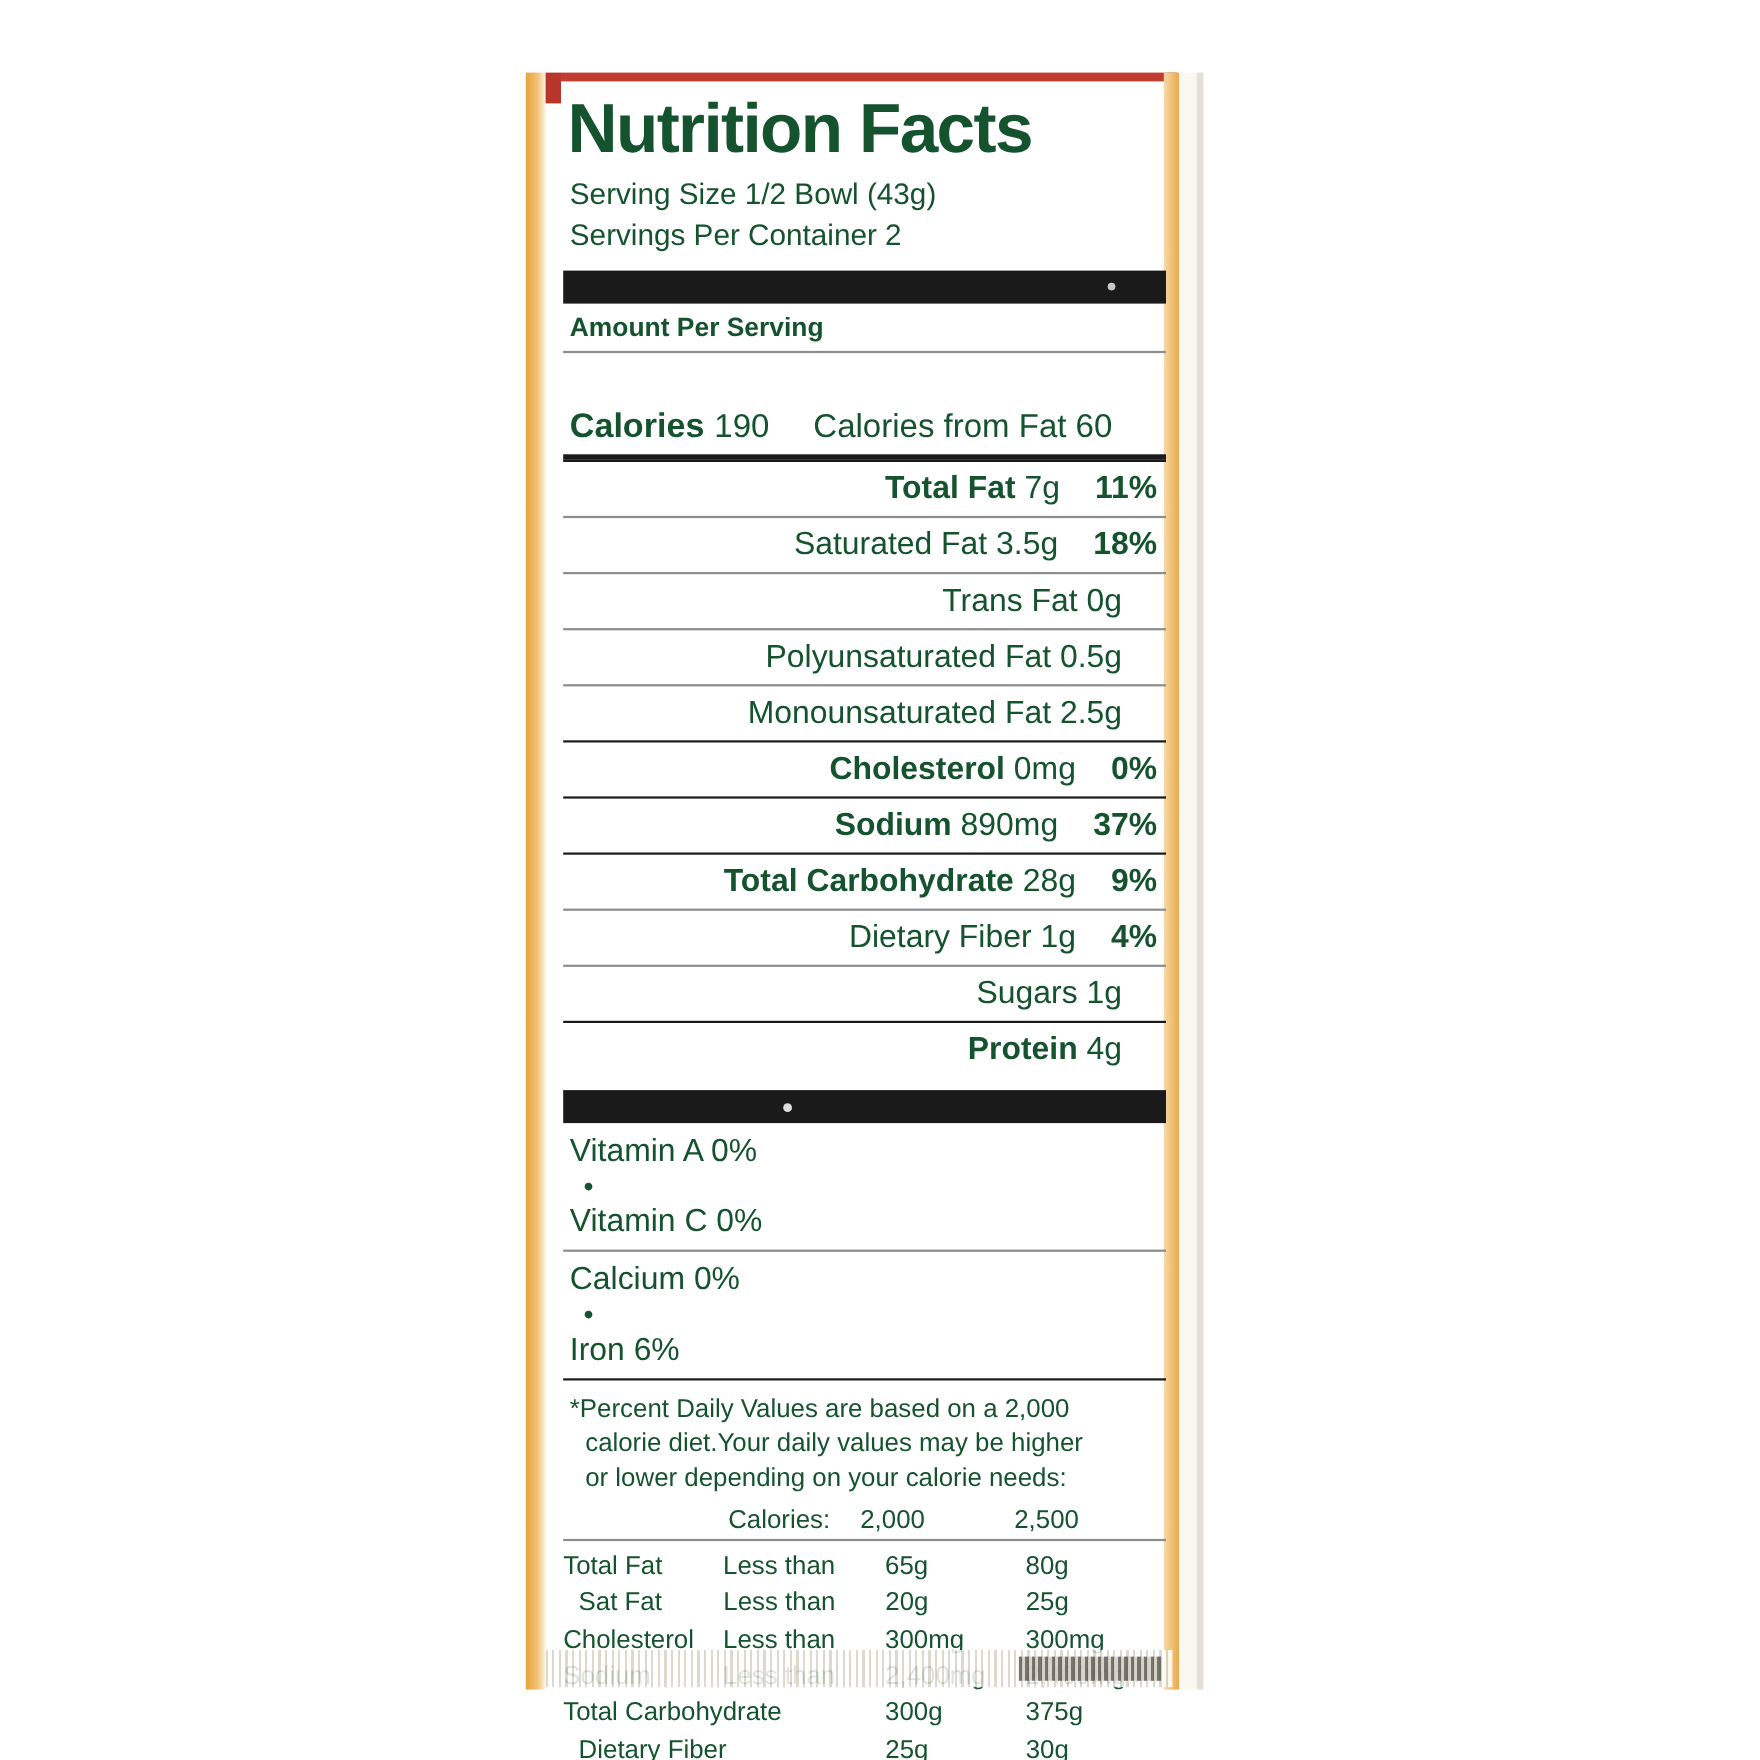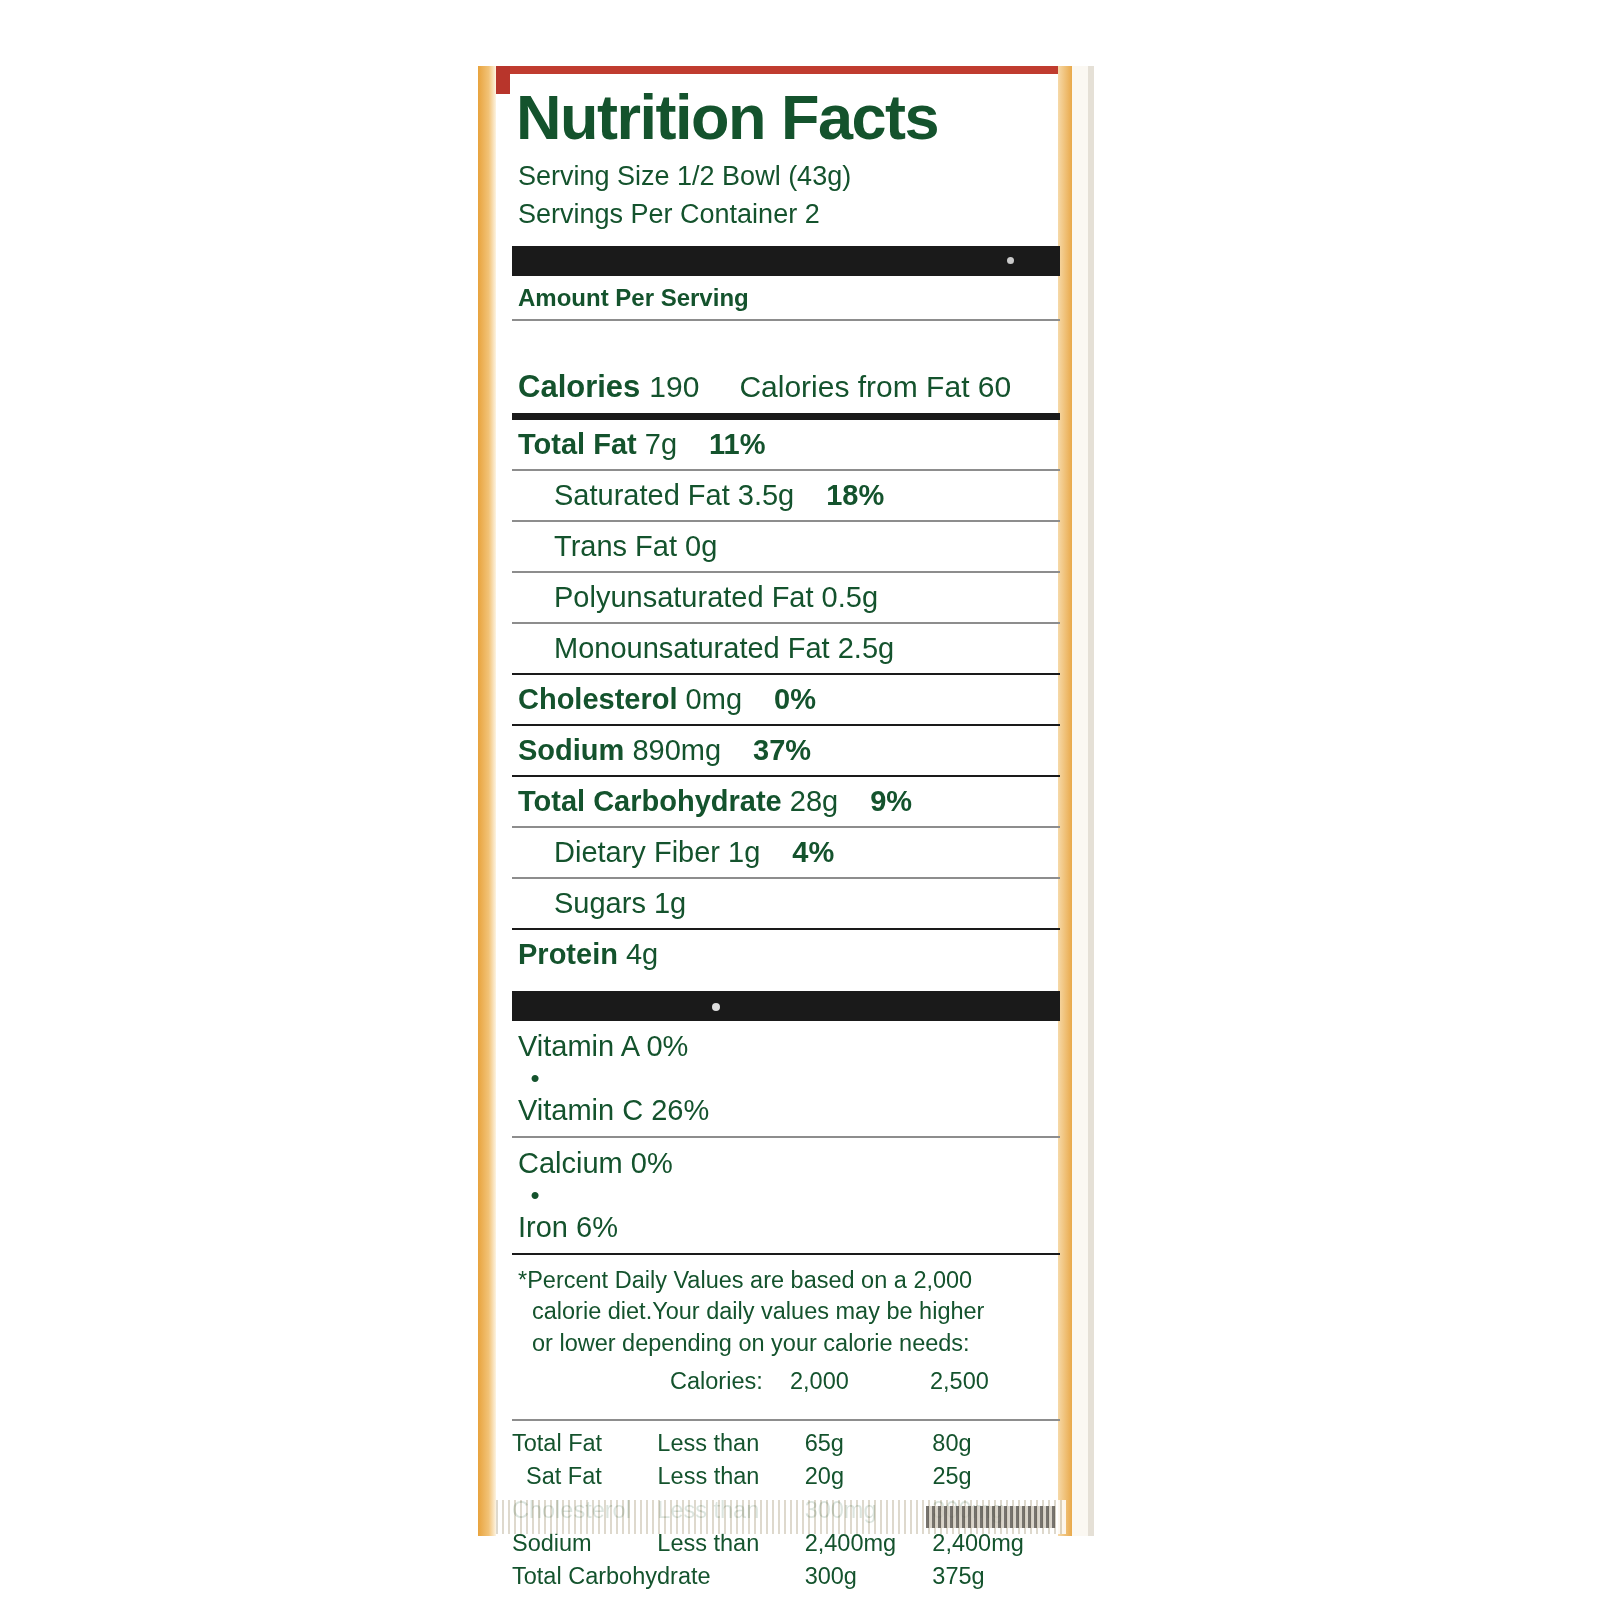--- a/index.html
+++ b/index.html
@@ -143,21 +143,21 @@
 
   .dv-row {
     text-align: right;
     font-size: 24px;
     font-weight: bold;
     padding: 8px 8px 7px 0;
   }
 
   .row {
     display: flex;
-    justify-content: flex-start;
+    justify-content: flex-end;
     align-items: baseline;
     font-size: 29px;
     padding: 8px 8px 8px 6px;
   }
   .row .label { white-space: nowrap; }
   .row .label b { font-weight: bold; }
   .row .pct { font-weight: bold; font-size: 29px; margin-left: 32px; }
   .indent1 { padding-left: 42px; }
 
   .vit-row {
@@ -172,22 +172,21 @@
   .footnote {
     font-size: 23.5px;
     line-height: 1.35;
     padding: 10px 0 2px 6px;
   }
   .footnote .ind { padding-left: 14px; display: block; }
 
   .cal-head {
     display: flex;
     font-size: 23.5px;
-    padding: 6px 0 24px 0;
-    justify-content: flex-end;
+    padding: 6px 0 4px 0;
   }
   .cal-head .c0 { width: 150px; }
   .cal-head .c1 { width: 120px; }
   .cal-head .c2 { width: 140px; }
   .cal-head .c3 { width: 130px; }
 
   .dv-table {
     font-size: 23.5px;
     padding-top: 6px;
   }
@@ -327,21 +326,21 @@
     <span class="pct"></span>
   </div>
 
   <div class="rule-thick mid">
       <span class="dot"></span>
     </div>
 
   <div class="vit-row">
     <span class="c1">Vitamin A 0%</span>
     <span class="bullet">•</span>
-    <span>Vitamin C 26%</span>
+    <span>Vitamin C 0%</span>
   </div>
   <div class="rule-hair"></div>
   <div class="vit-row">
     <span class="c1">Calcium 0%</span>
     <span class="bullet">•</span>
     <span>Iron 6%</span>
   </div>
   <div class="rule-thin"></div>
 
   <div class="footnote">

